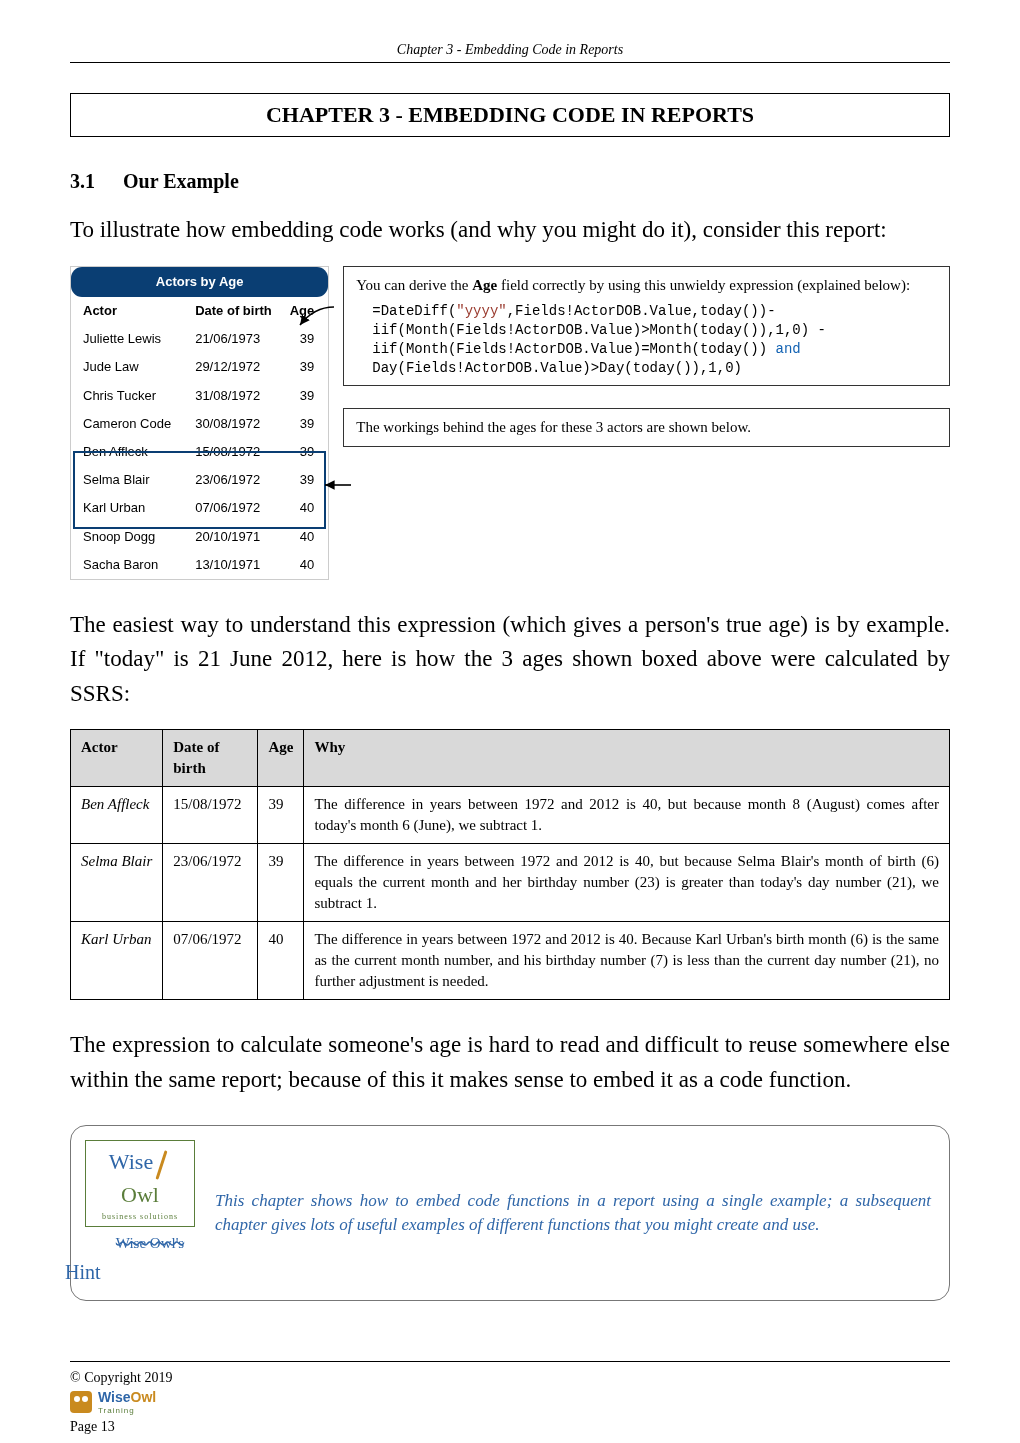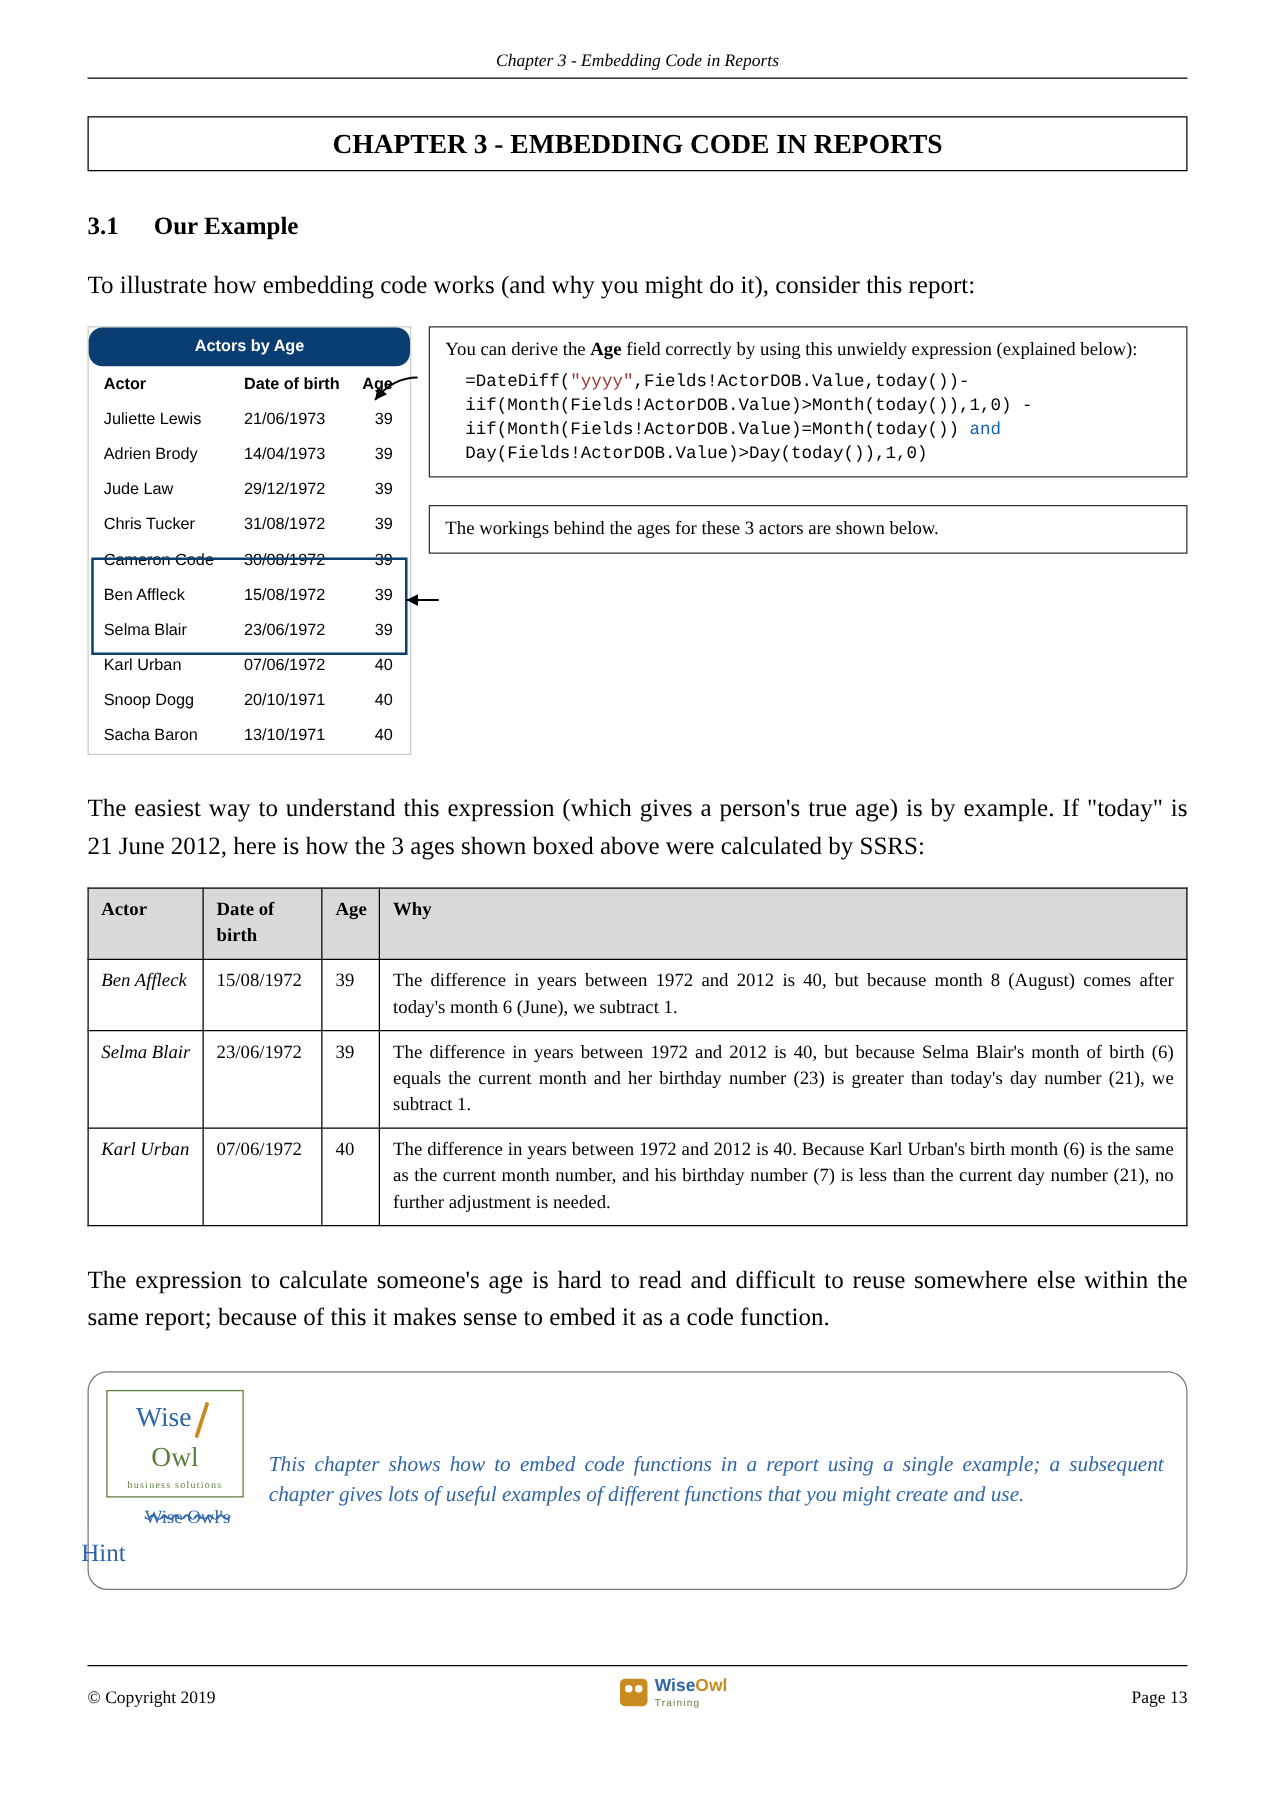--- a/index.html
+++ b/index.html
@@ -32,21 +32,21 @@
     font-weight: bold;
     font-family: "Times New Roman", serif;
   }
   h2.section {
     font-size: 20px;
     font-weight: bold;
     margin-bottom: 18px;
   }
   h2.section .secnum { display: inline-block; width: 48px; }
   .body-text {
-    font-size: 20px;
+    font-size: 23px;
     margin-bottom: 18px;
     line-height: 1.5;
   }
   .body-text.justify { text-align: justify; }
 
   
   .fig1 {
     display: flex;
     gap: 14px;
     margin-bottom: 28px;
@@ -208,21 +208,22 @@
   }
 
   
   .footer {
     margin-top: 60px;
     border-top: 1px solid #000;
     padding-top: 6px;
     font-size: 14px;
     display: flex;
     justify-content: space-between;
-    align-items: flex-end;
+    align-items: flex-start;
+    flex-direction: column;
   }
   .footer-center {
     display: flex;
     align-items: center;
     gap: 6px;
     font-family: Arial, sans-serif;
     font-weight: bold;
   }
   .footer-center .owl-badge {
     width: 22px; height: 22px;
@@ -270,25 +271,20 @@
         <tr>
           <th>Actor</th>
           <th>Date of birth</th>
           <th class="age">Age</th>
         </tr>
       </thead>
       <tbody id="actors-body">
           <tr>
             <td>Juliette Lewis</td>
             <td>21/06/1973</td>
-            <td class="age">39</td>
-          </tr>
-          <tr>
-            <td>Adrien Brody</td>
-            <td>14/04/1973</td>
             <td class="age">39</td>
           </tr>
           <tr>
             <td>Jude Law</td>
             <td>29/12/1972</td>
             <td class="age">39</td>
           </tr>
           <tr>
             <td>Chris Tucker</td>
             <td>31/08/1972</td>

